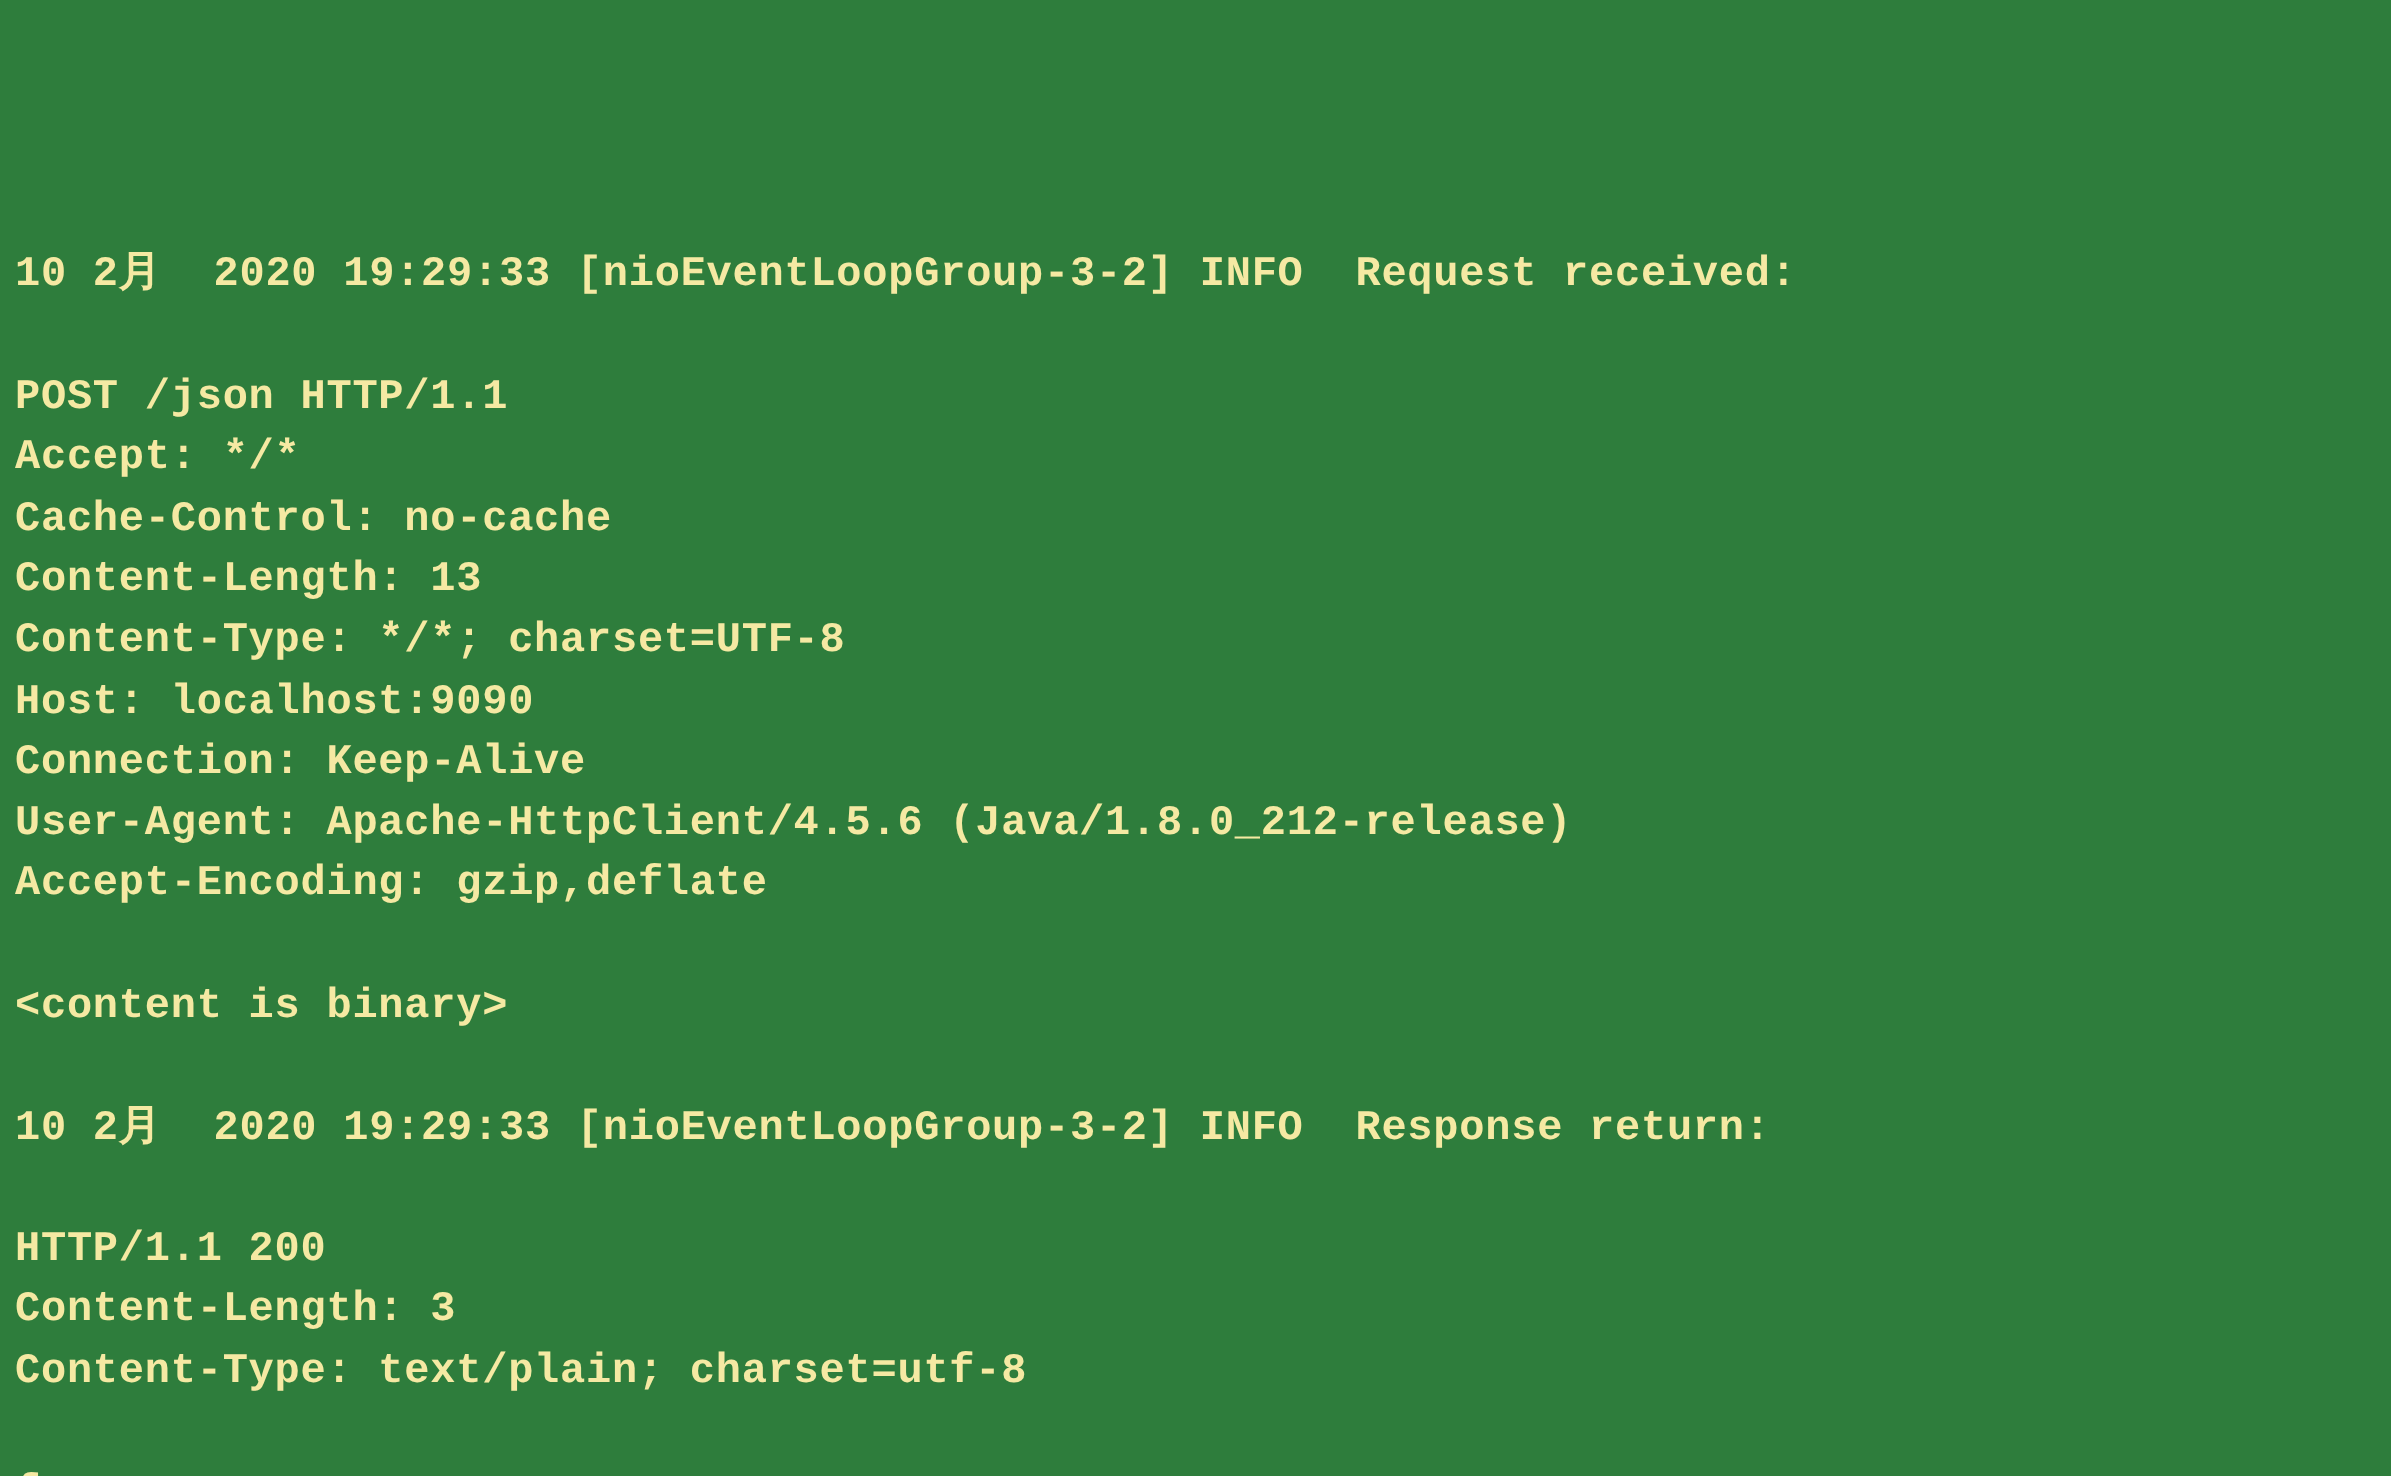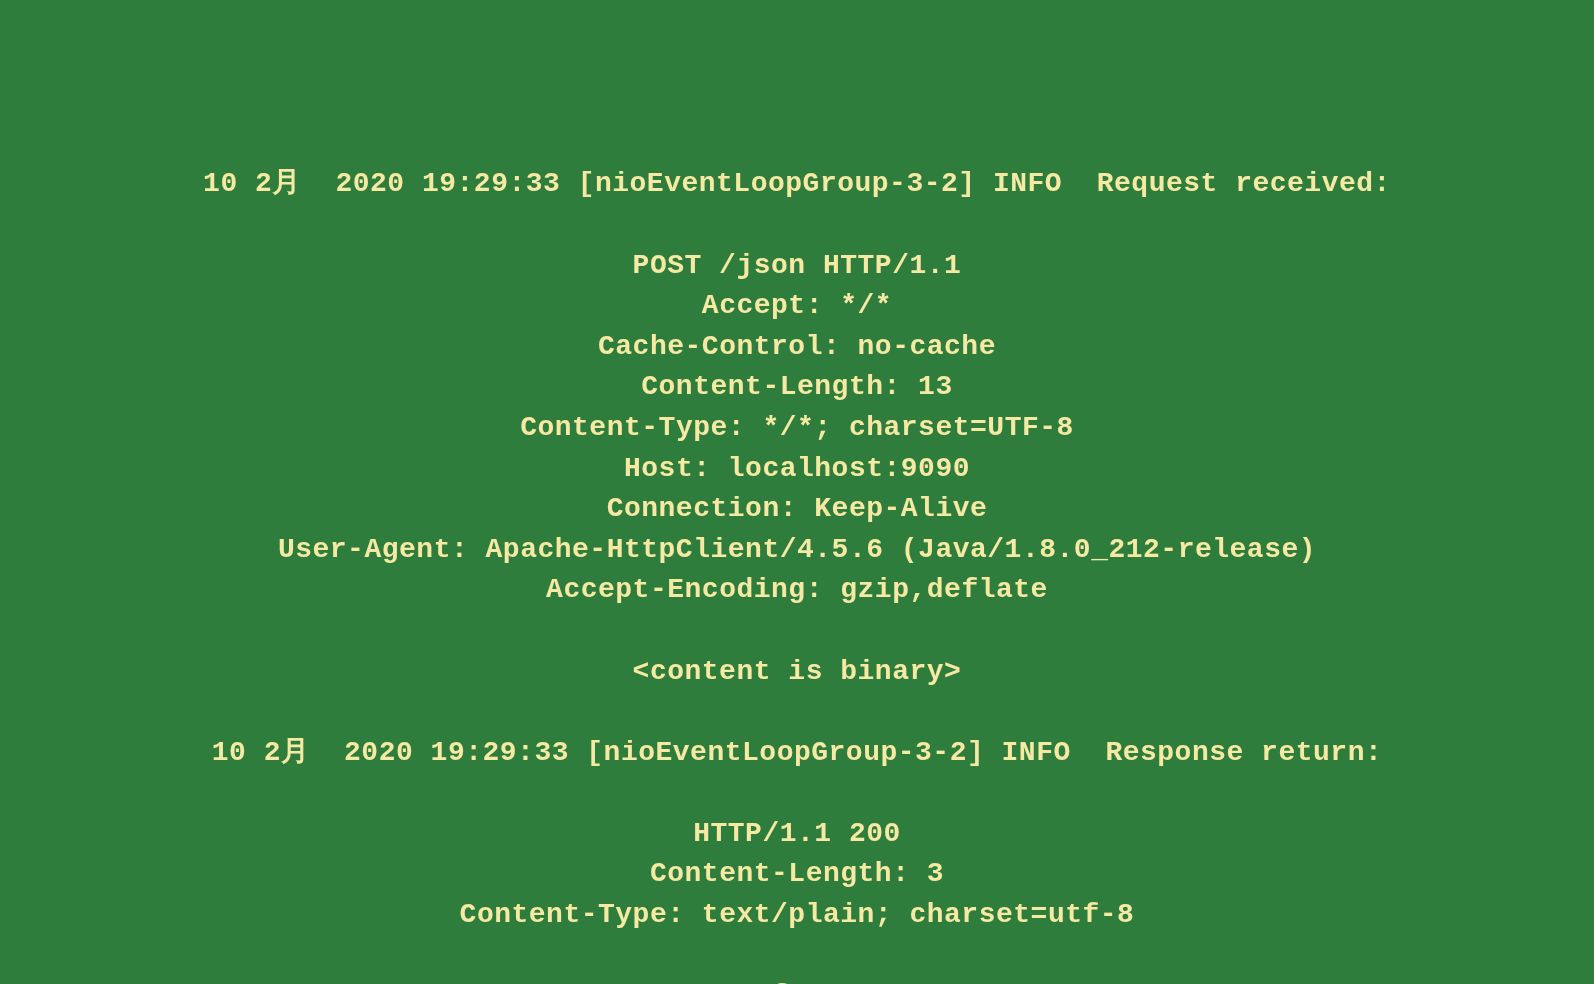--- a/index.html
+++ b/index.html
@@ -16,21 +16,20 @@
       padding: 2px 10px;
       line-height: 1.45;
       white-space: pre-wrap;
       letter-spacing: 0.5px;
       width: 1594px;
       height: 984px;
       overflow: hidden;
     }
     .log-line {
       white-space: pre;
-      text-align: center;
     }
     .blank-line {
       height: 1.45em;
     }
   </style>
 </head>
 <body>
 
 
 

